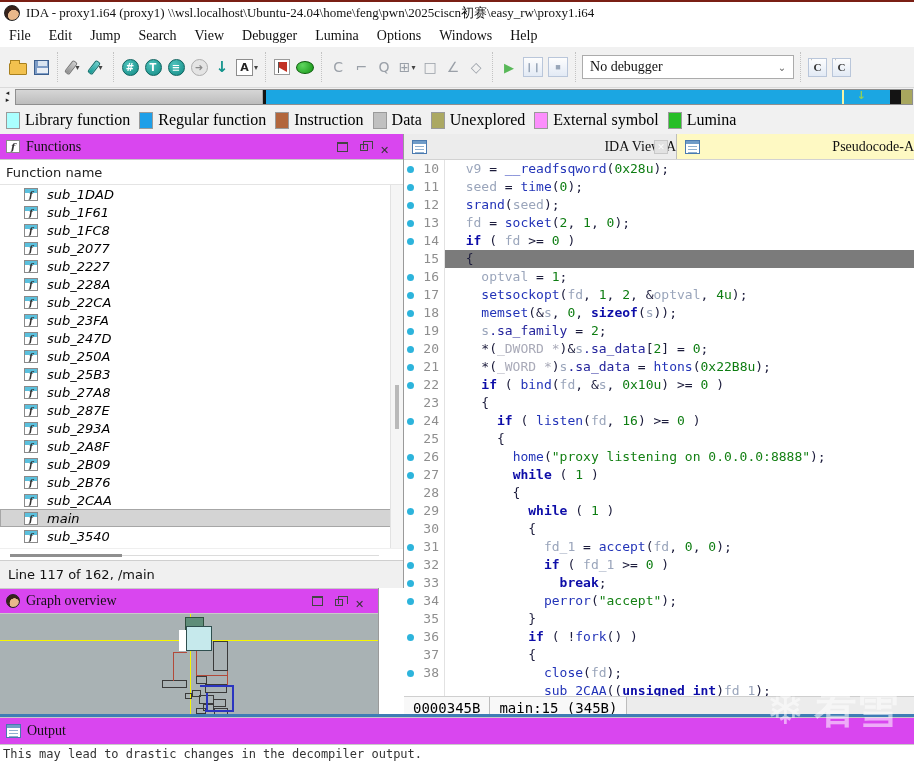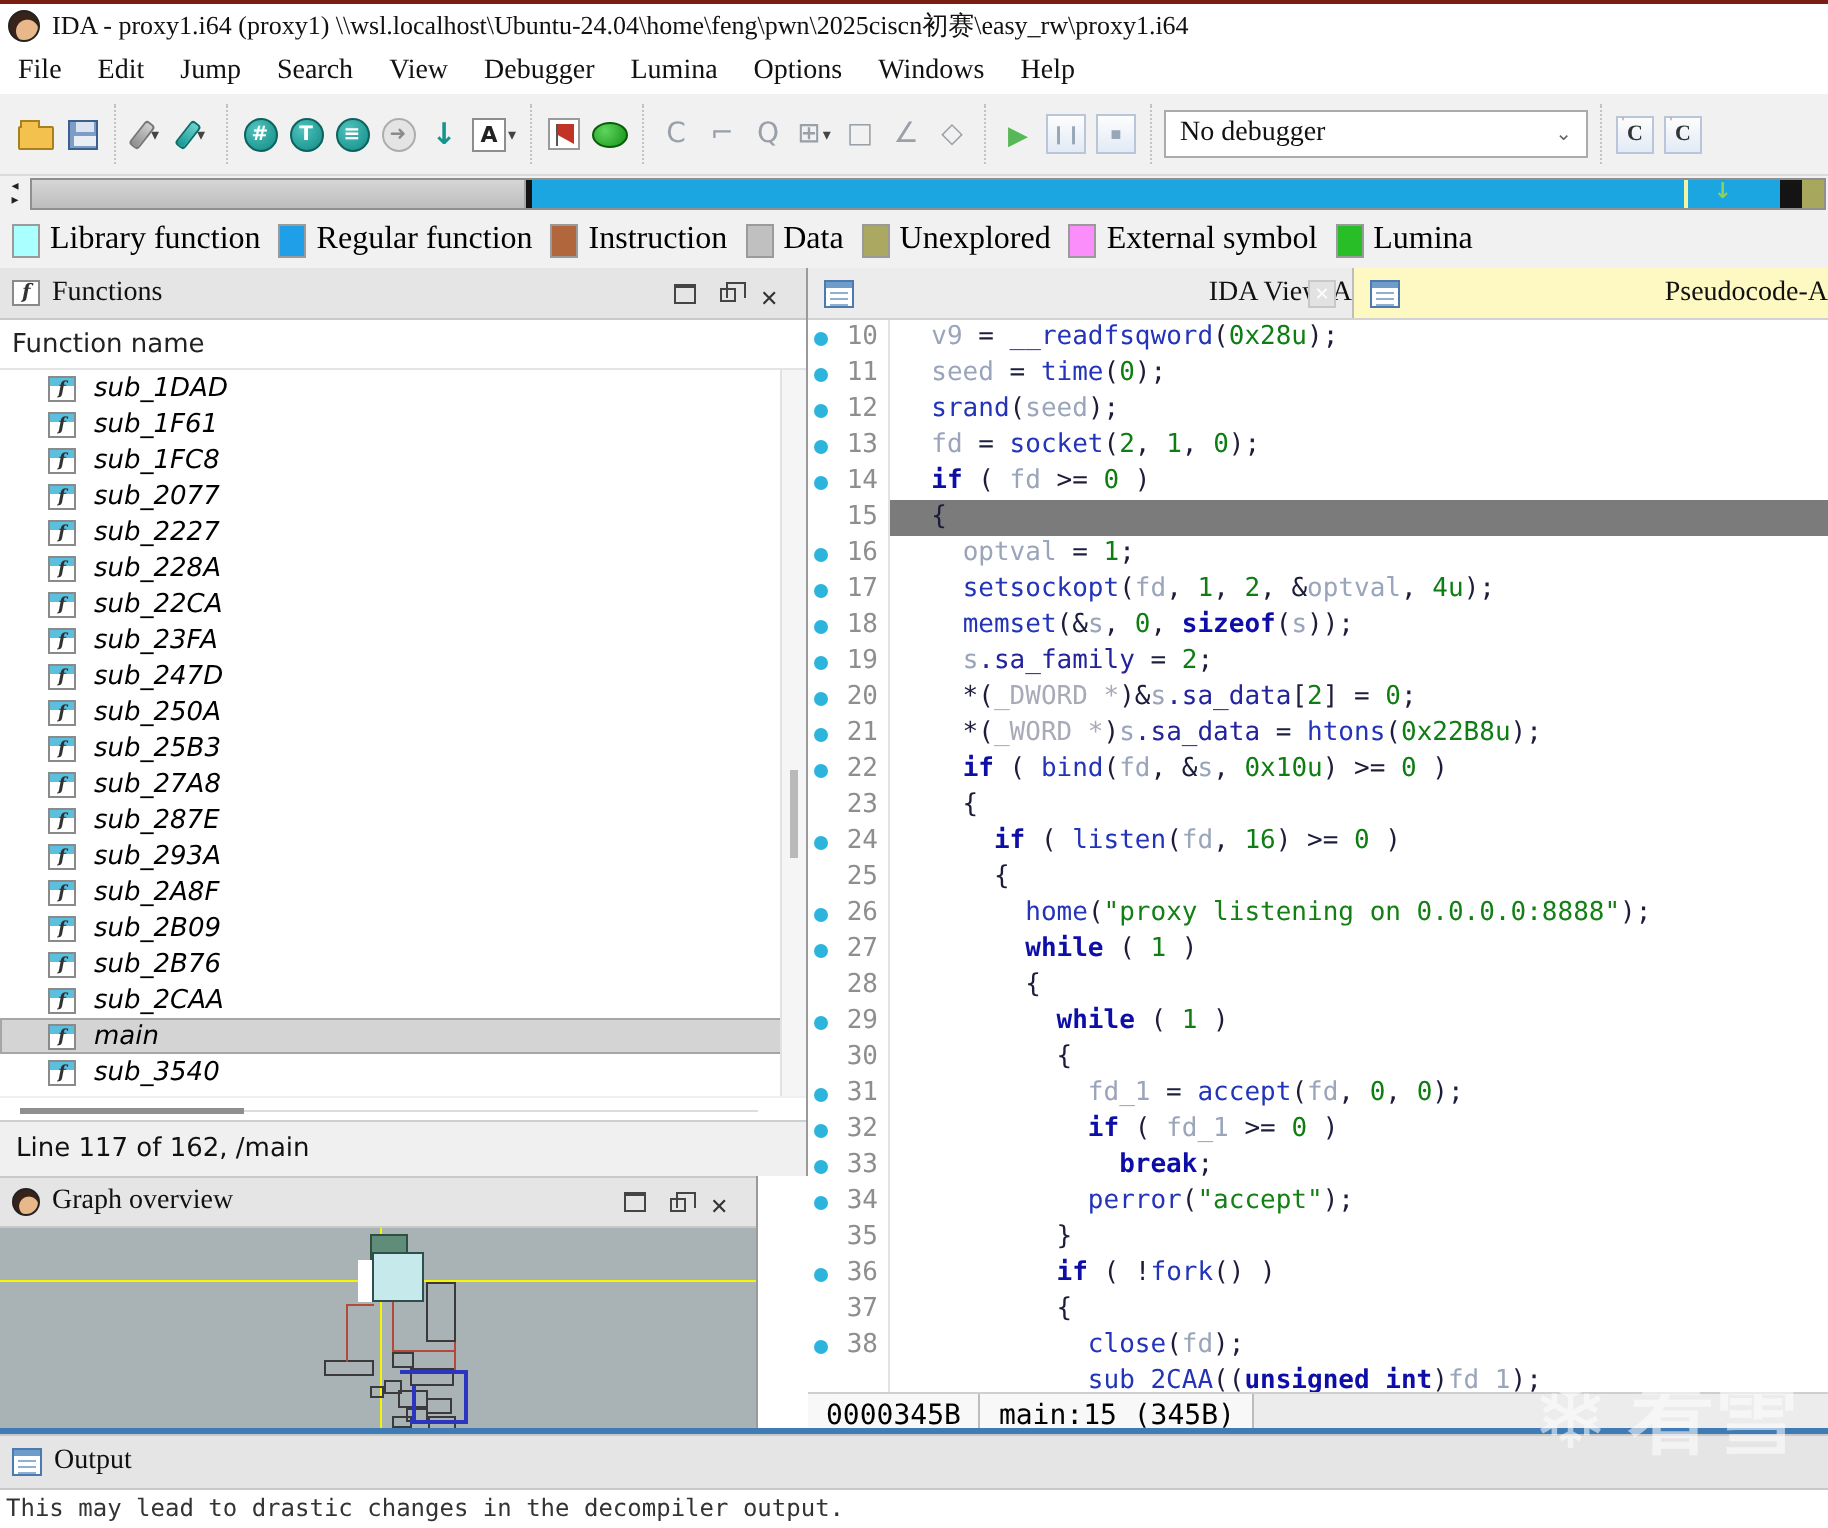--- a/index.html
+++ b/index.html
@@ -73,21 +73,21 @@
   .nav-cursor{position:absolute;right:24px;top:-1px;color:#8ed05a;font-size:11px;line-height:14px;}
   .nav-cursor::before{content:"↓";font-weight:bold;}
 
   
   .legend{position:absolute;top:106px;left:0;width:100%;height:28px;background:#f1f1f1;display:flex;align-items:center;
     padding-left:6px;gap:9px;font:16px "Liberation Serif",serif;color:#000;overflow:hidden;}
   .leg-item{display:flex;align-items:center;gap:5px;white-space:nowrap;flex:none;}
   .leg-swatch{width:14px;height:17px;border:1px solid #9a9a9a;flex:none;}
 
   
-  .panel-title{height:26px;background:#e5e5e5;border:1px solid #c9c9c9;border-left:none;border-right:none;
+  .panel-title{height:26px;background:#d946ef;border:1px solid #c9c9c9;border-left:none;border-right:none;
     display:flex;align-items:center;gap:6px;padding:0 6px;font:14px "Liberation Serif",serif;color:#111;flex:none;}
   .panel-btns{margin-left:auto;display:flex;gap:12px;align-items:center;padding-right:6px;}
   .pb{width:11px;height:10px;position:relative;display:block;}
   .pb-max{border:1px solid #444;border-top:2px solid #444;}
   .pb-float{width:8px;height:7px;border:1px solid #444;margin-top:2px;}
   .pb-float::before{content:"";position:absolute;left:2px;top:-4px;width:8px;height:7px;border:1px solid #444;border-bottom:none;}
   .pb-close::before{content:"✕";font-size:11px;color:#333;line-height:10px;}
   .winicon{width:15px;height:14px;border:1px solid #4a7ab0;background:#fff;position:relative;flex:none;}
   .winicon::before{content:"";position:absolute;left:0;right:0;top:0;height:3px;background:#6f9cc8;}
   .winicon::after{content:"";position:absolute;left:2px;right:2px;top:5px;height:7px;

